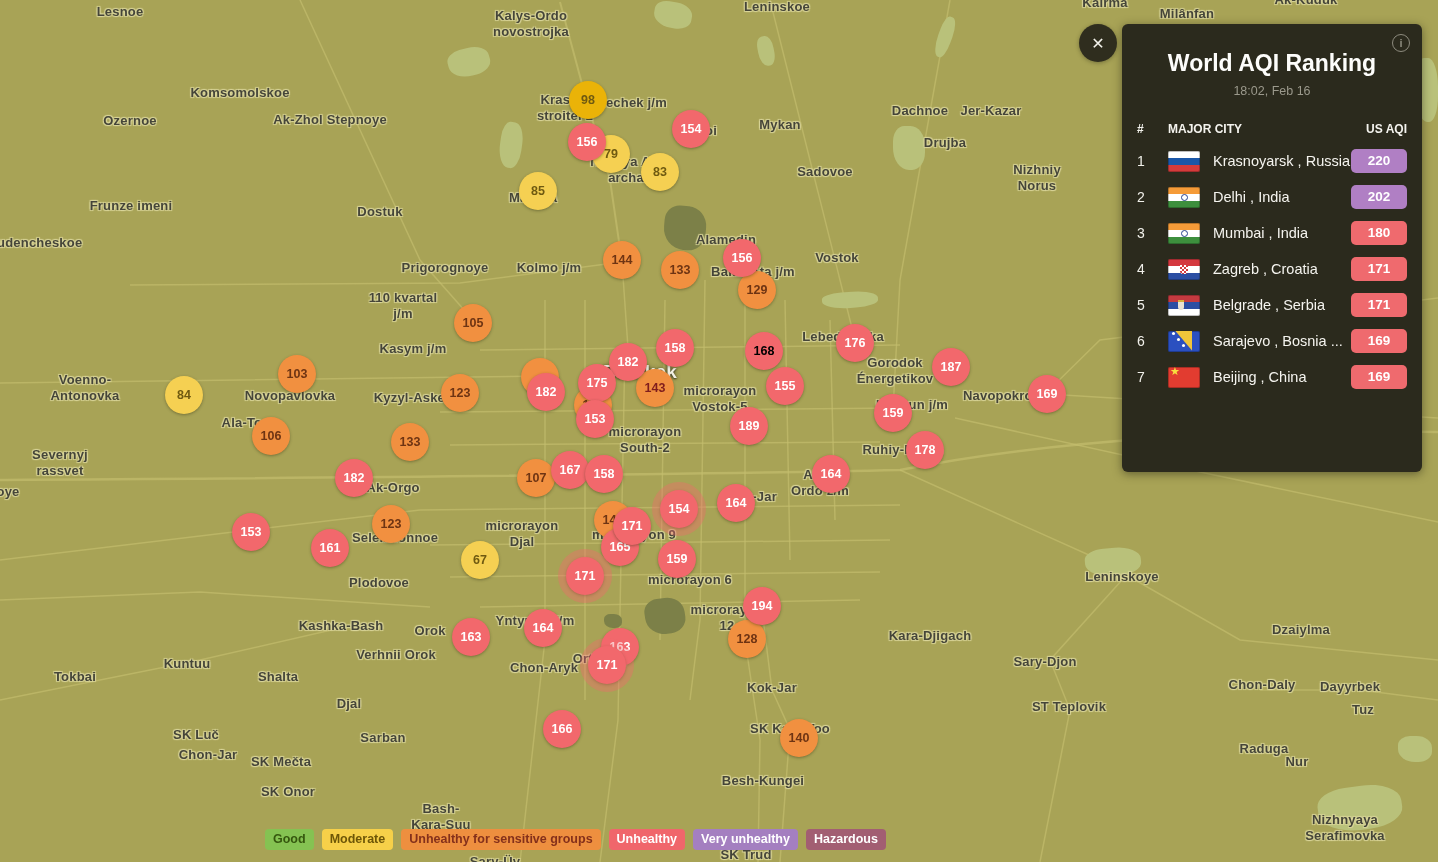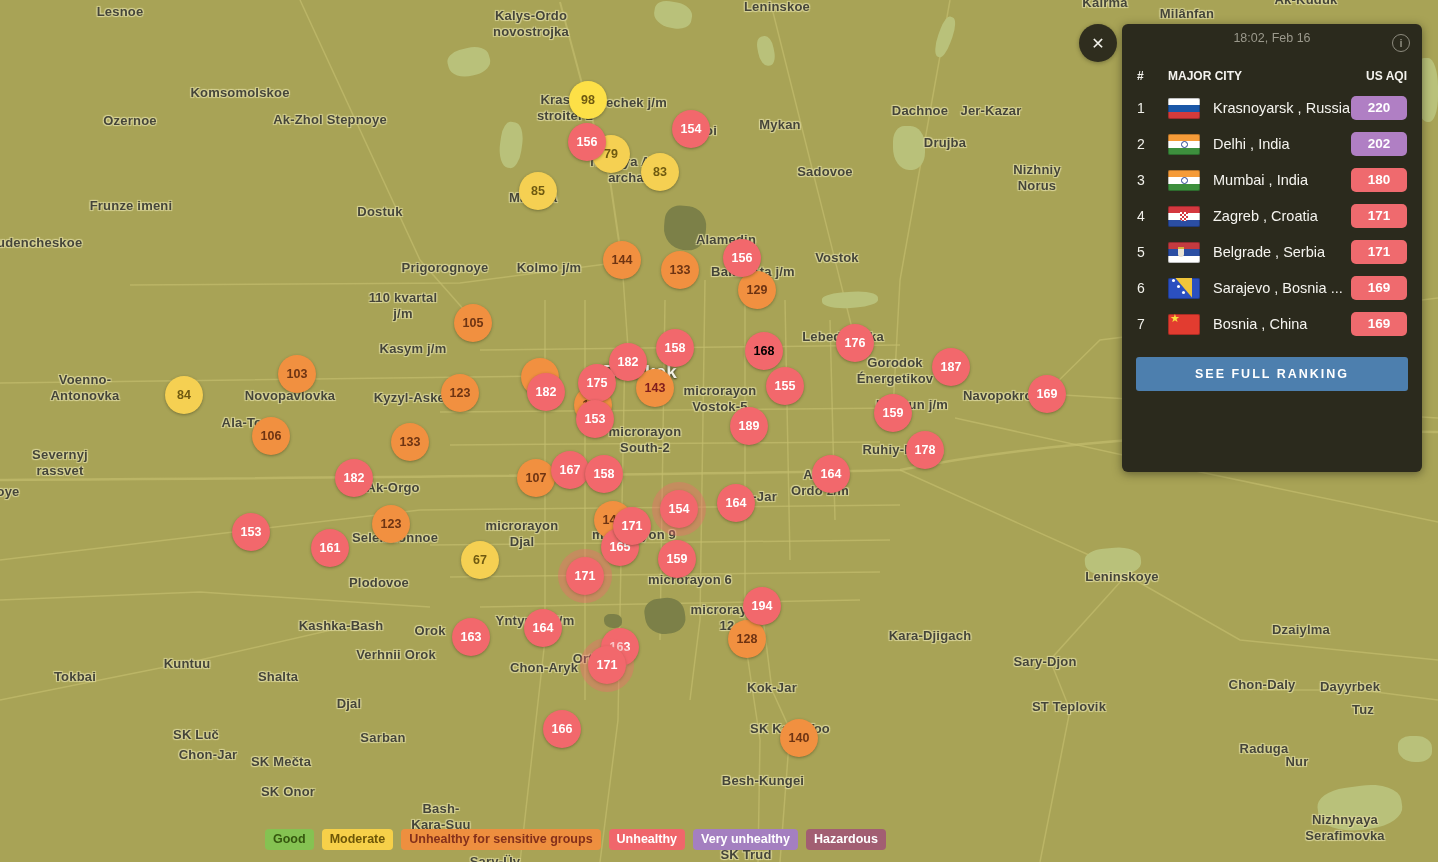--- a/index.html
+++ b/index.html
@@ -253,21 +253,21 @@
       <div class="mlabel" style="left: 1301px; top: 630px;">Dzaiylma</div>
       <div class="mlabel" style="left: 1262px; top: 685px;">Chon-Daly</div>
       <div class="mlabel" style="left: 1350px; top: 687px;">Dayyrbek</div>
       <div class="mlabel" style="left: 1363px; top: 710px;">Tuz</div>
       <div class="mlabel" style="left: 1264px; top: 749px;">Raduga</div>
       <div class="mlabel" style="left: 1297px; top: 762px;">Nur</div>
       <div class="mlabel" style="left: 1345px; top: 828px;">Nizhnyaya
 Serafimovka</div>
     </div>
   <div id="markers">
-      <div class="marker" style="left: 588px; top: 100px; background: #fde047; color: rgb(111, 90, 17);">98</div>
+      <div class="marker" style="left: 588px; top: 100px; background: #eab308; color: rgb(111, 90, 17);">98</div>
       <div class="marker" style="left: 611px; top: 154px; background: rgb(245, 208, 82); color: rgb(111, 90, 17);">79</div>
       <div class="marker" style="left: 660px; top: 172px; background: rgb(245, 208, 82); color: rgb(111, 90, 17);">83</div>
       <div class="marker" style="left: 538px; top: 191px; background: rgb(245, 208, 82); color: rgb(111, 90, 17);">85</div>
       <div class="marker" style="left: 184px; top: 395px; background: rgb(245, 208, 82); color: rgb(111, 90, 17);">84</div>
       <div class="marker" style="left: 480px; top: 560px; background: rgb(245, 208, 82); color: rgb(111, 90, 17);">67</div>
       <div class="marker" style="left: 622px; top: 260px; background: rgb(241, 144, 64); color: rgb(110, 52, 19);">144</div>
       <div class="marker" style="left: 680px; top: 270px; background: rgb(241, 144, 64); color: rgb(110, 52, 19);">133</div>
       <div class="marker" style="left: 757px; top: 290px; background: rgb(241, 144, 64); color: rgb(110, 52, 19);">129</div>
       <div class="marker" style="left: 473px; top: 323px; background: rgb(241, 144, 64); color: rgb(110, 52, 19);">105</div>
       <div class="marker" style="left: 297px; top: 374px; background: rgb(241, 144, 64); color: rgb(110, 52, 19);">103</div>
@@ -317,20 +317,21 @@
       <div class="marker halo" style="left: 607px; top: 665px; background: rgb(242, 104, 108); color: rgb(255, 255, 255);">171</div>
       <div class="marker" style="left: 562px; top: 729px; background: rgb(242, 104, 108); color: rgb(255, 255, 255);">166</div>
     </div>
 
   <div id="legend"><span class="lgseg" style="background: rgb(133, 194, 82); color: rgb(53, 87, 14);">Good</span><span class="lgseg" style="background: rgb(246, 208, 73); color: rgb(109, 86, 7);">Moderate</span><span class="lgseg" style="background: rgb(238, 143, 63); color: rgb(132, 48, 27);">Unhealthy for sensitive groups</span><span class="lgseg" style="background: rgb(240, 102, 107); color: rgb(255, 255, 255);">Unhealthy</span><span class="lgseg" style="background: rgb(164, 127, 192); color: rgb(255, 255, 255);">Very unhealthy</span><span class="lgseg" style="background: rgb(162, 94, 114); color: rgb(255, 255, 255);">Hazardous</span></div>
 
   <div id="close-btn">✕</div>
 
   <div id="panel">
     <div id="info-icon">i</div>
+    <div id="panel-title">World AQI Ranking</div>
     <div id="panel-time">18:02, Feb 16</div>
     <div id="rank-header">
       <span class="col-rank">#</span>
       <span class="col-city">MAJOR CITY</span>
       <span class="col-aqi">US AQI</span>
     </div>
     <div id="rank-rows">
         <div class="prow">
           <span class="pr-rank">1</span>
           <div class="flag flag-ru"></div>
@@ -363,20 +364,19 @@
         </div>
         <div class="prow">
           <span class="pr-rank">6</span>
           <div class="flag flag-ba"></div>
           <span class="pr-city">Sarajevo , Bosnia ...</span>
           <span class="pr-badge" style="background: rgb(239, 106, 110);">169</span>
         </div>
         <div class="prow">
           <span class="pr-rank">7</span>
           <div class="flag flag-cn"></div>
-          <span class="pr-city">Bosnia , China</span>
+          <span class="pr-city">Beijing , China</span>
           <span class="pr-badge" style="background: rgb(239, 106, 110);">169</span>
         </div>
       </div>
-    <button id="see-full">SEE FULL RANKING</button>
   </div>
 
 </div>
 
 </body></html>

